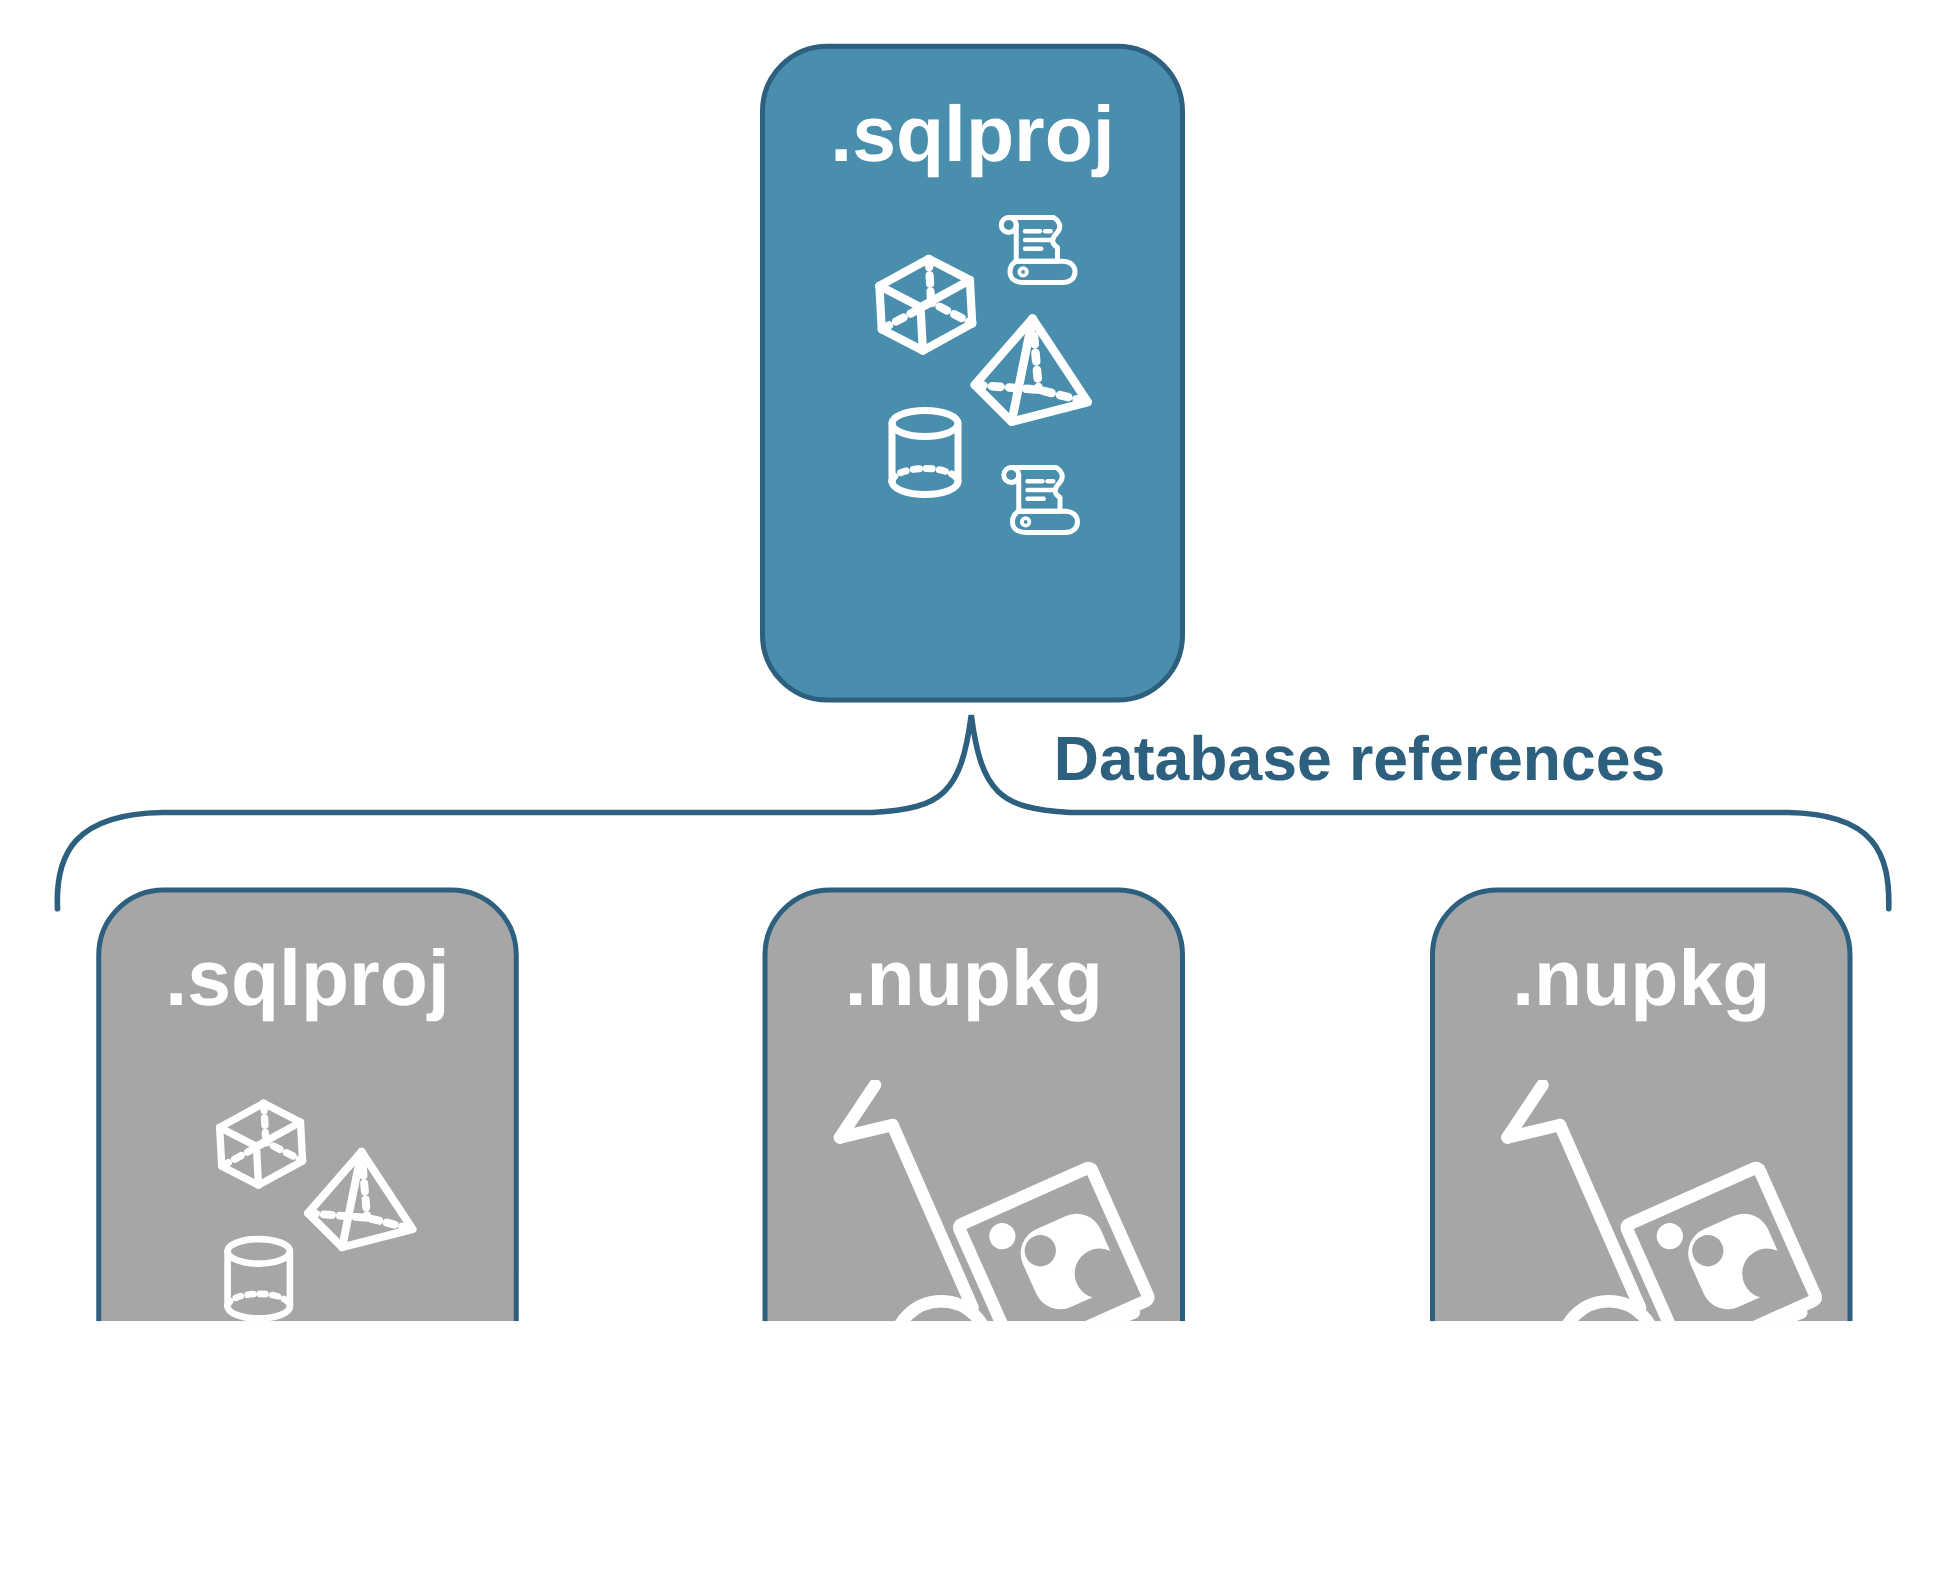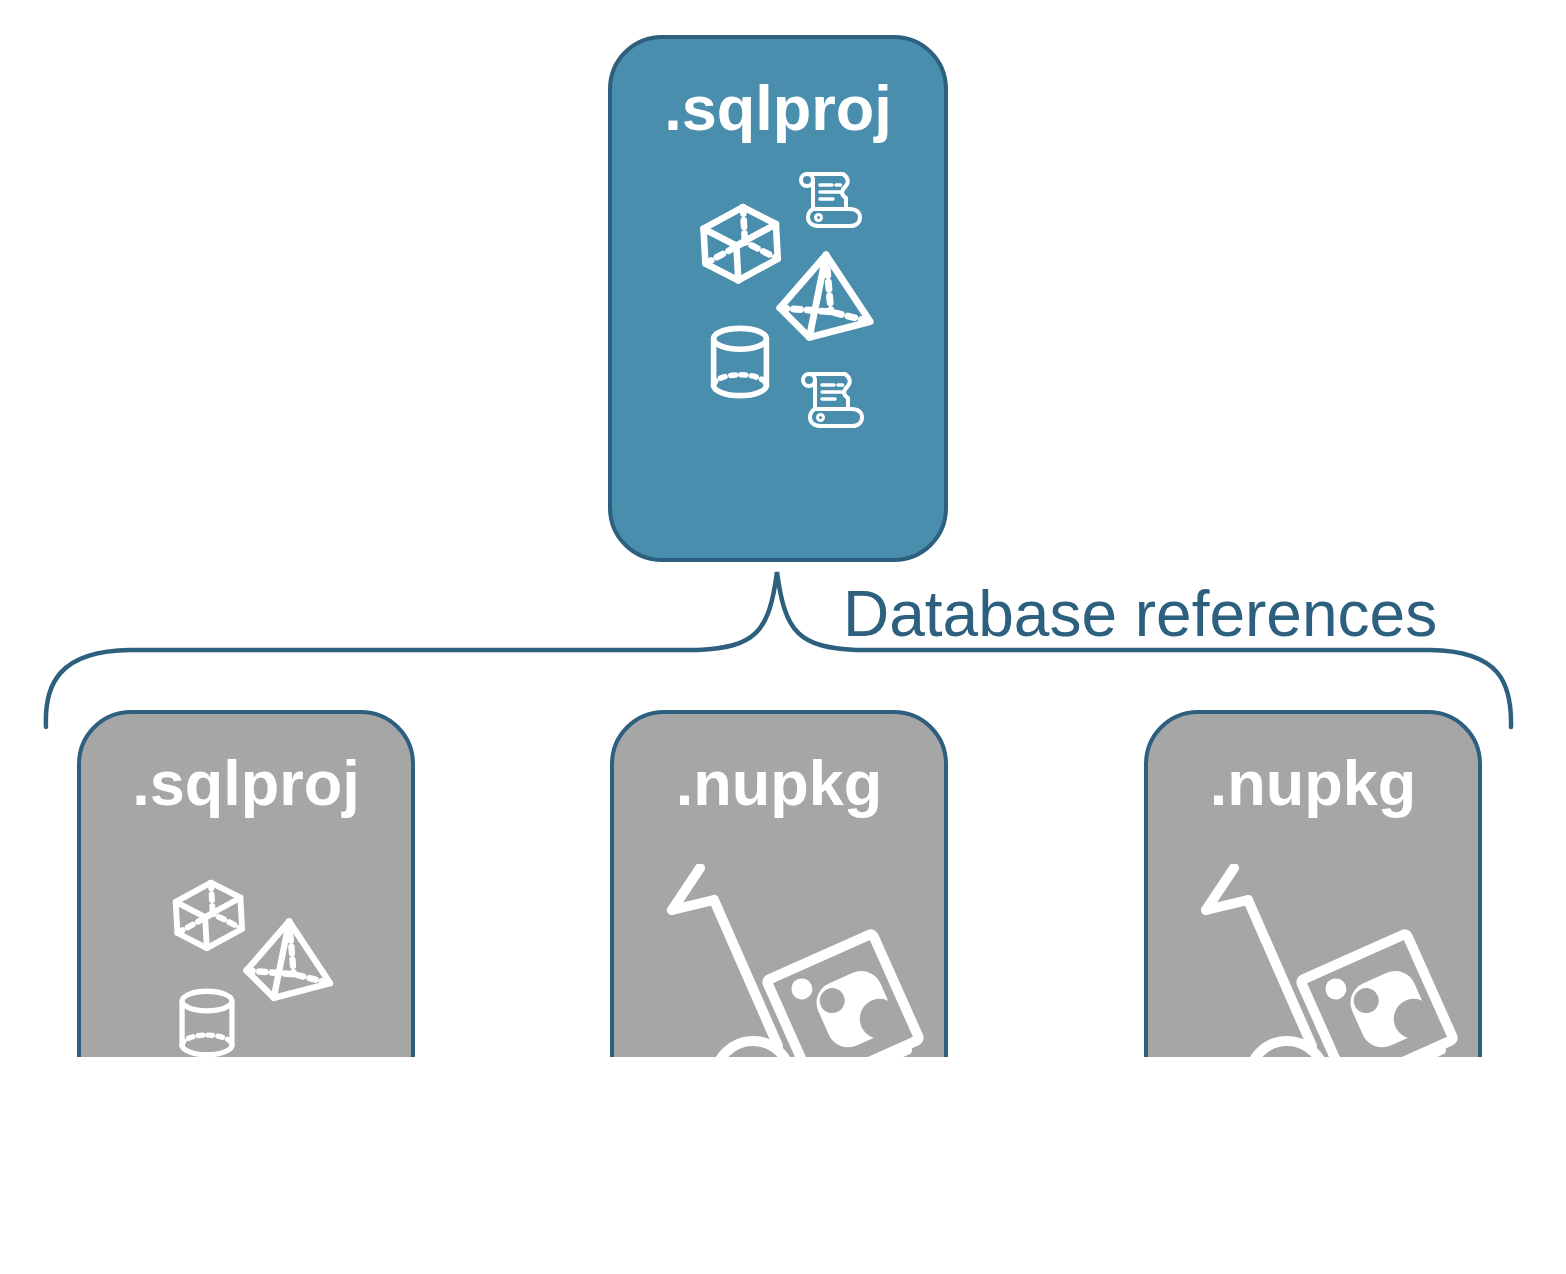--- a/index.html
+++ b/index.html
@@ -52,22 +52,22 @@
   }
   .brace-path{
     stroke:var(--outline);
     stroke-width:4.5;
     fill:none;
     stroke-linecap:round;
   }
   .connector-label{
     position:absolute;
     left:843px;top:582px;
-    font-weight:normal;
-    font-size:64px;
+    font-weight:bold;
+    font-size:50px;
     line-height:1;
     color:var(--connector-label-text);
     white-space:nowrap;
   }
   .defs-store{position:absolute;width:0;height:0;overflow:hidden;}
 </style>
 </head>
 <body>
 
 <svg class="defs-store" aria-hidden="true">

